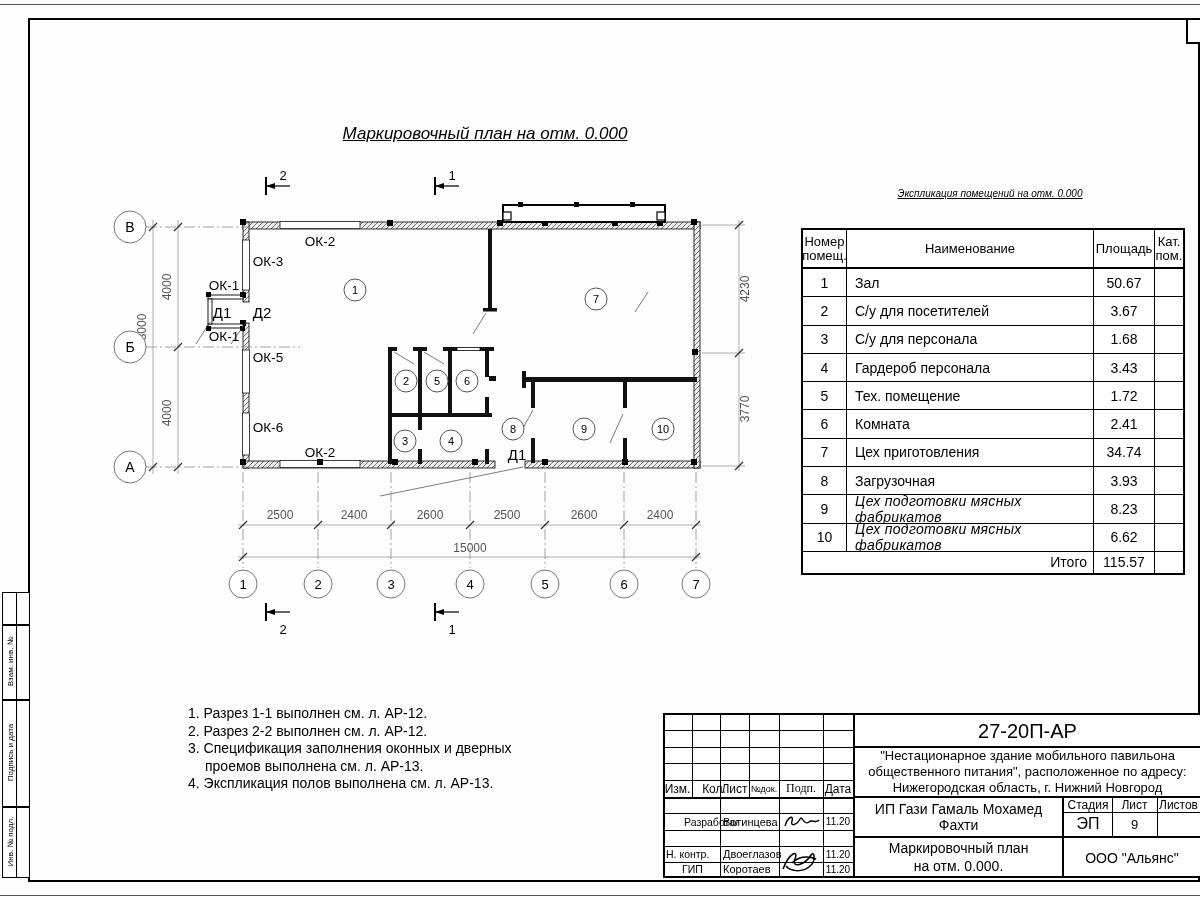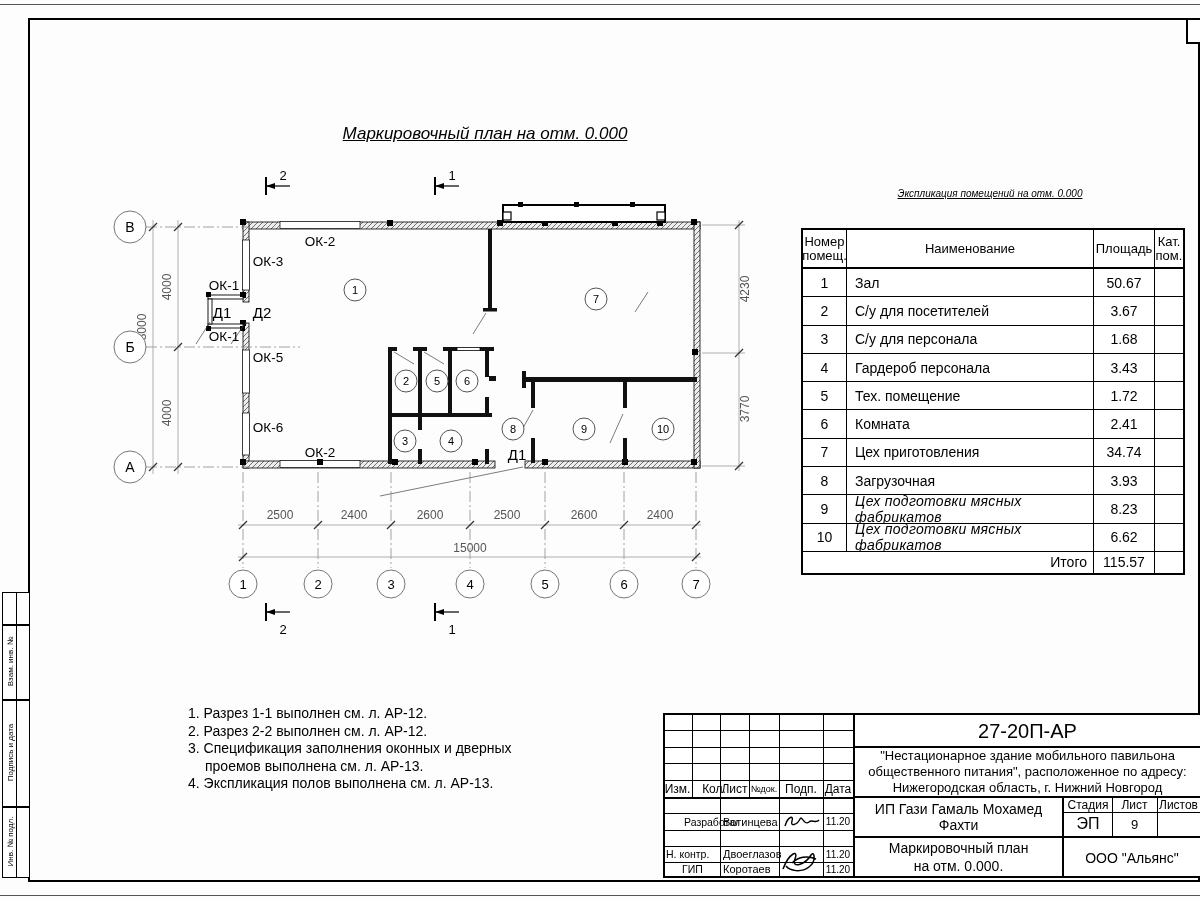--- a/index.html
+++ b/index.html
@@ -428,21 +428,21 @@
   <div class="h" style="left:190px;top:83px;width:347px;height:2px;"></div>
   <div class="h" style="left:399px;top:99px;width:138px;height:1px;"></div>
   <div class="h" style="left:190px;top:123px;width:347px;height:2px;"></div>
   <div class="v" style="left:449px;top:83px;width:1px;height:40px;"></div>
   <div class="v" style="left:494px;top:83px;width:1px;height:40px;"></div>
 
   <div class="cell" style="left:0;top:67px;width:29px;height:17px;font-size:12px;">Изм.</div>
   <div class="cell" style="left:29px;top:67px;width:28px;height:17px;font-size:12px;margin-left:8px;">Кол.</div>
   <div class="cell" style="left:57px;top:67px;width:29px;height:17px;font-size:12px;">Лист</div>
   <div class="cell" style="left:86px;top:67px;width:30px;height:17px;font-size:9px;">№док.</div>
-  <div class="cell" style="left:116px;top:67px;width:44px;height:17px;font-size:12px;">Подп.</div>
+  <div class="cell" style="left:116px;top:67px;width:44px;height:17px;font-size:12px;font-family:Liberation Serif, serif;">Подп.</div>
   <div class="cell" style="left:160px;top:67px;width:30px;height:17px;font-size:12px;">Дата</div>
 
   <div class="cell" style="left:3px;top:100px;width:55px;height:17px;font-size:10.5px;justify-content:flex-start;padding-left:18px;">Разработал</div>
   <div class="cell" style="left:58px;top:100px;width:58px;height:17px;font-size:11px;justify-content:flex-start;padding-left:2px;">Вотинцева</div>
   <div class="cell" style="left:160px;top:100px;width:30px;height:17px;font-size:10px;">11.20</div>
   <div class="cell" style="left:1px;top:133px;width:55px;height:16px;font-size:10.5px;justify-content:flex-start;padding-left:2px;">Н. контр.</div>
   <div class="cell" style="left:58px;top:133px;width:58px;height:16px;font-size:11px;justify-content:flex-start;padding-left:2px;">Двоеглазов</div>
   <div class="cell" style="left:160px;top:133px;width:30px;height:16px;font-size:10px;">11.20</div>
   <div class="cell" style="left:1px;top:149px;width:55px;height:14px;font-size:10.5px;justify-content:flex-start;padding-left:18px;">ГИП</div>
   <div class="cell" style="left:58px;top:149px;width:58px;height:14px;font-size:11px;justify-content:flex-start;padding-left:2px;">Коротаев</div>

